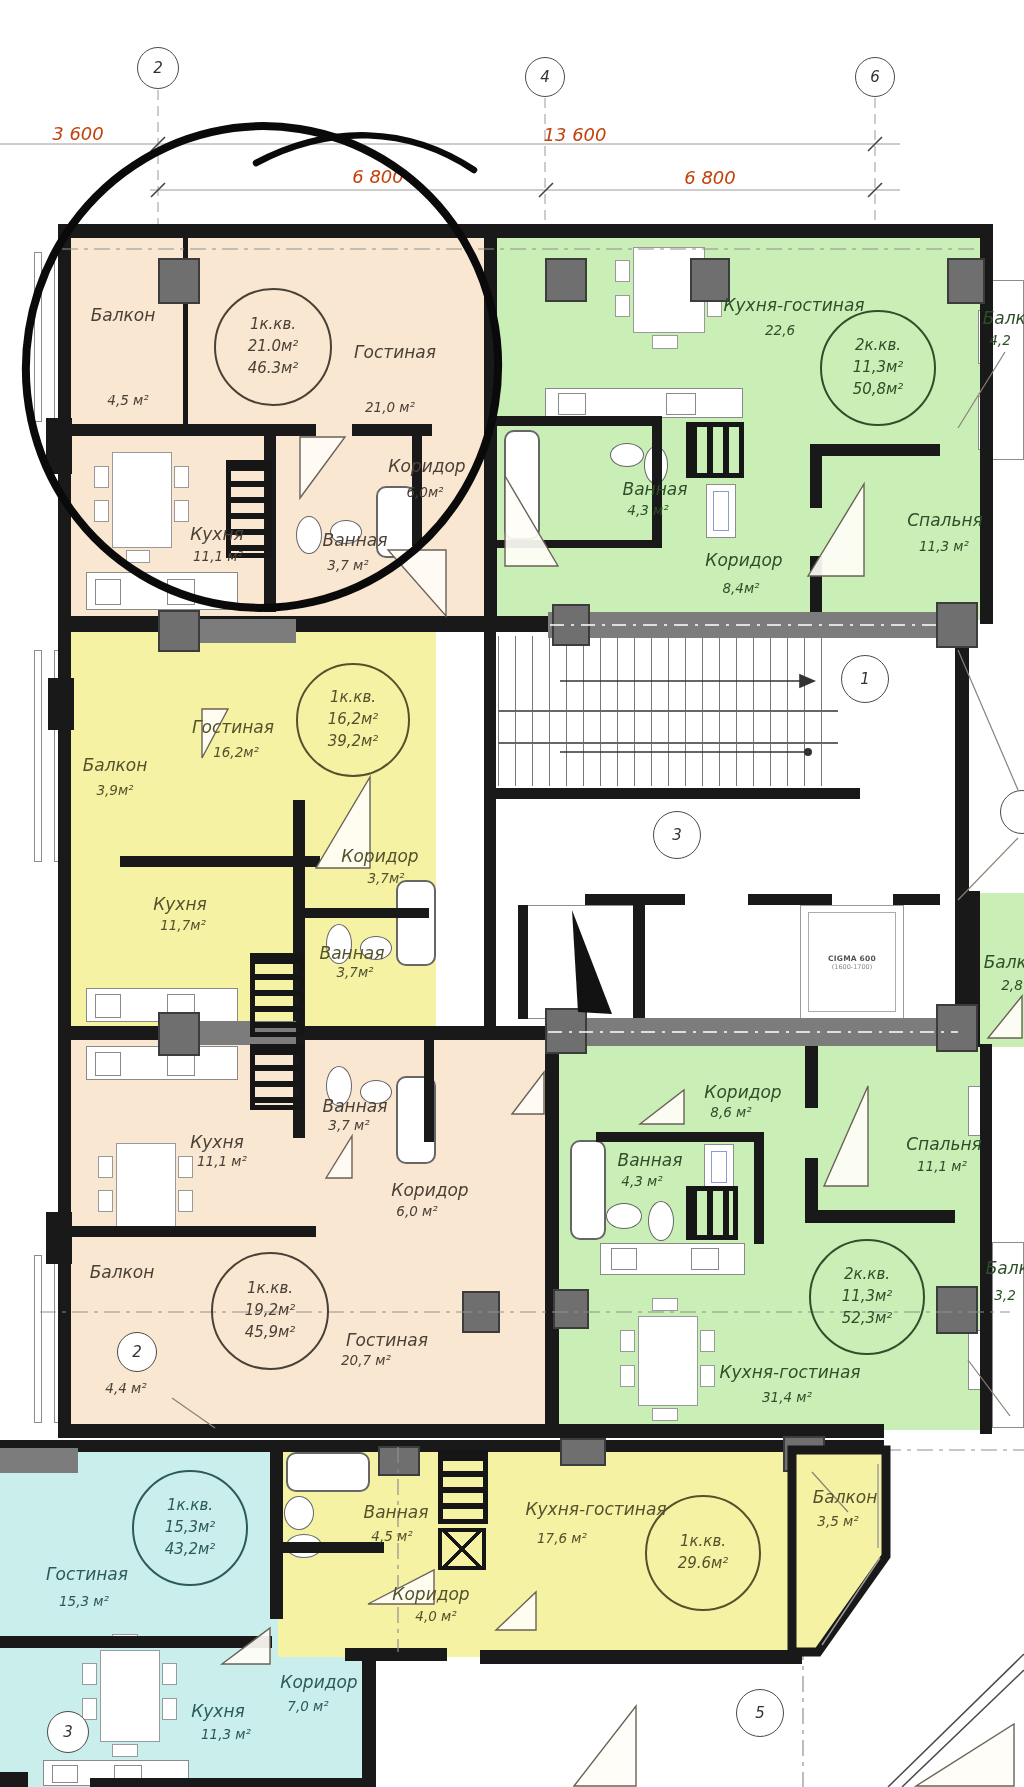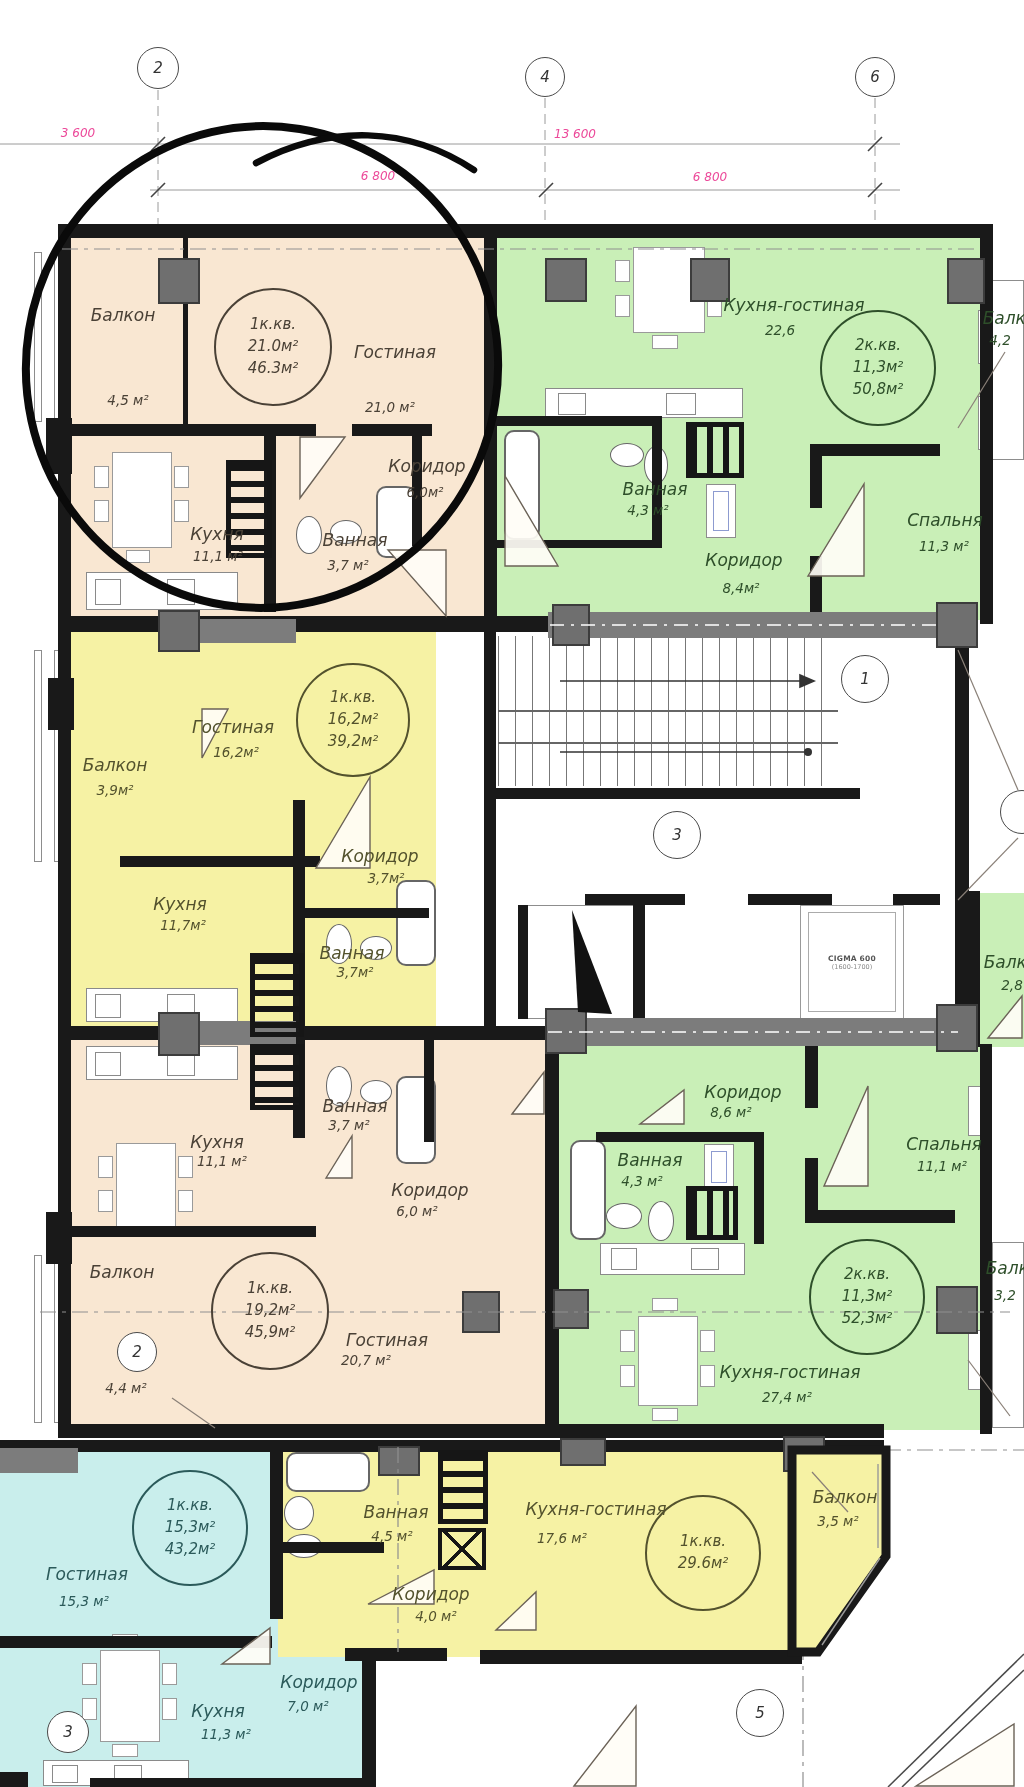--- a/index.html
+++ b/index.html
@@ -34,21 +34,21 @@
        text-align:center;z-index:5;line-height:1.1;}
   .lname{font-size:17px;}
   .larea{font-size:13.5px;}
   .tp{color:#4a4136;} .tg{color:#2e4f2a;} .ty{color:#53522d;} .tc{color:#2b5a5a;}
   .apt-circle{position:absolute;transform:translate(-50%,-50%);border:2px solid currentColor;
        border-radius:50%;display:flex;flex-direction:column;align-items:center;justify-content:center;
        font-style:italic;font-size:15px;line-height:1.45;z-index:5;background:transparent;}
   .marker{position:absolute;transform:translate(-50%,-50%);border:1.8px solid #4a4a4a;border-radius:50%;
        background:#fff;display:flex;align-items:center;justify-content:center;font-style:italic;
        font-size:15px;color:#333;z-index:5;box-sizing:border-box;}
-  .dim{position:absolute;transform:translate(-50%,-50%);font-style:italic;font-size:12px;color:#ec4899;
+  .dim{position:absolute;transform:translate(-50%,-50%);font-style:italic;font-size:18px;color:#c2410c;
        white-space:nowrap;z-index:5;}
   svg{position:absolute;left:0;top:0;}
   #ov{z-index:4;} #pen{z-index:6;}
 </style>
 </head>
 <body>
 
 <div id="canvas">
 
   <div class="region" style="left:68px;top:232px;width:424px;height:388px;background:#f9e7d2;"></div>
@@ -426,21 +426,21 @@
     <span>11,3м²</span>
     <span>52,3м²</span>
     </div>
   <div class="lbl lname tg" style="left:743px;top:1092px;">Коридор</div>
   <div class="lbl larea tg" style="left:731px;top:1112px;">8,6 м²</div>
   <div class="lbl lname tg" style="left:650px;top:1160px;">Ванная</div>
   <div class="lbl larea tg" style="left:642px;top:1181px;">4,3 м²</div>
   <div class="lbl lname tg" style="left:944px;top:1144px;">Спальня</div>
   <div class="lbl larea tg" style="left:942px;top:1166px;">11,1 м²</div>
   <div class="lbl lname tg" style="left:790px;top:1372px;">Кухня-гостиная</div>
-  <div class="lbl larea tg" style="left:787px;top:1397px;">27,4 м²</div>
+  <div class="lbl larea tg" style="left:787px;top:1397px;">31,4 м²</div>
   <div class="lbl lname tg" style="left:1018px;top:1268px;">Балкон</div>
   <div class="lbl larea tg" style="left:1005px;top:1295px;">3,2</div>
 
   <div class="lbl lname tg" style="left:1016px;top:962px;">Балкон</div>
   <div class="lbl larea tg" style="left:1003px;top:985px;margin-left:9px;">2,8</div>
 
   <div class="apt-circle tc" style="left:190px;top:1528px;width:112px;height:112px;">
     <span>1к.кв.</span>
     <span>15,3м²</span>
     <span>43,2м²</span>

